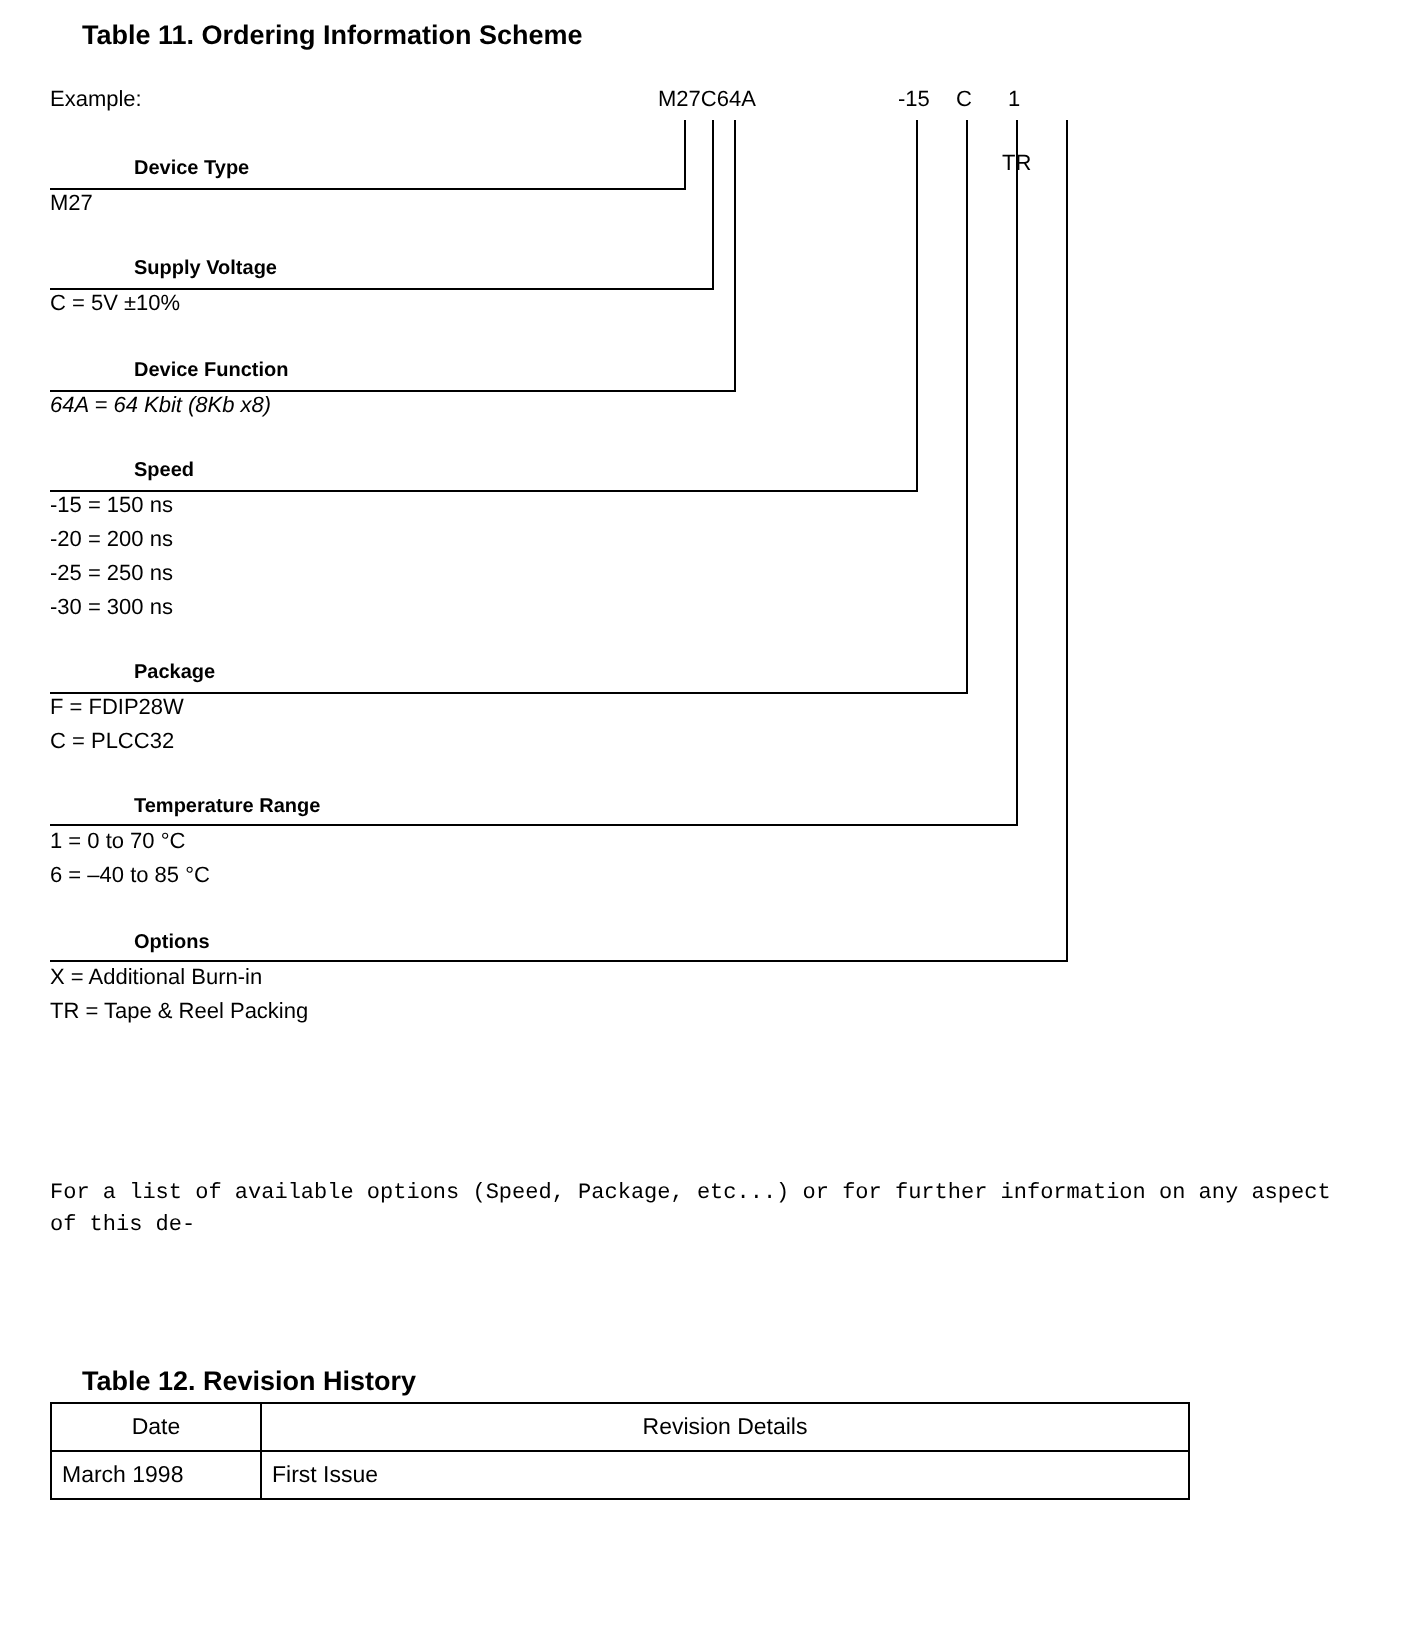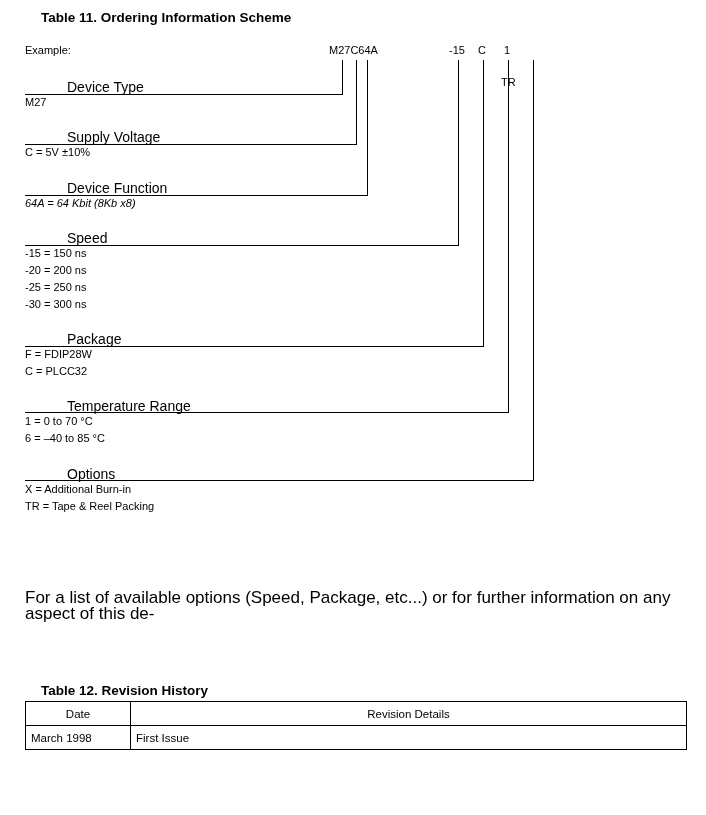--- a/index.html
+++ b/index.html
@@ -1,25 +1,25 @@
 <!DOCTYPE html>
 <html><head>
 <meta charset="utf-8">
 <style>
   html, body { margin:0; padding:0; background:#ffffff; }
   body { width:706px; height:815px; position:relative; overflow:hidden;
          font-family:"Liberation Sans", sans-serif; color:#000; }
   .abs { position:absolute; white-space:nowrap; }
   .title { font-weight:bold; font-size:13.5px;margin-left:16px; }
   .txt { font-size:11px; }
-  .hdr { font-weight:normal; font-size:14px;padding-left:42px; }
+  .hdr { font-weight:bold; font-size:10px;padding-left:42px; }
   .hl { position:absolute; height:0; border-top:1.3px solid #000; }
   .vl { position:absolute; width:0; border-left:1.3px solid #000; }
-  .para { position:absolute; left:25px; top:590px; width:660px; font-size:17px; line-height:15.5px; }
-  table.rev { position:absolute; left:25px; top:701px; width:662px; border-collapse:collapse; font-size:11.5px; }
+  .para { position:absolute; left:25px; top:590px; width:660px; font-size:11px; line-height:15.5px;font-family:Liberation Mono, monospace; }
+  table.rev { position:absolute; left:25px; top:701px; width:570px; border-collapse:collapse; font-size:11.5px; }
   table.rev td, table.rev th { border:1px solid #000; padding:0 5px; height:23px; text-align:left; font-weight:normal; }
   table.rev th { text-align:center; }
   table.rev .c1 { width:94px; }
 </style>
 </head>
 <body>
 
 <div class="abs title" style="left:25px; top:10px;">Table 11. Ordering Information Scheme</div>
 <div class="abs txt" style="left:25px; top:44px;">Example:</div>
 <div class="abs txt" style="left:329px; top:44px;">M27C64A</div>

